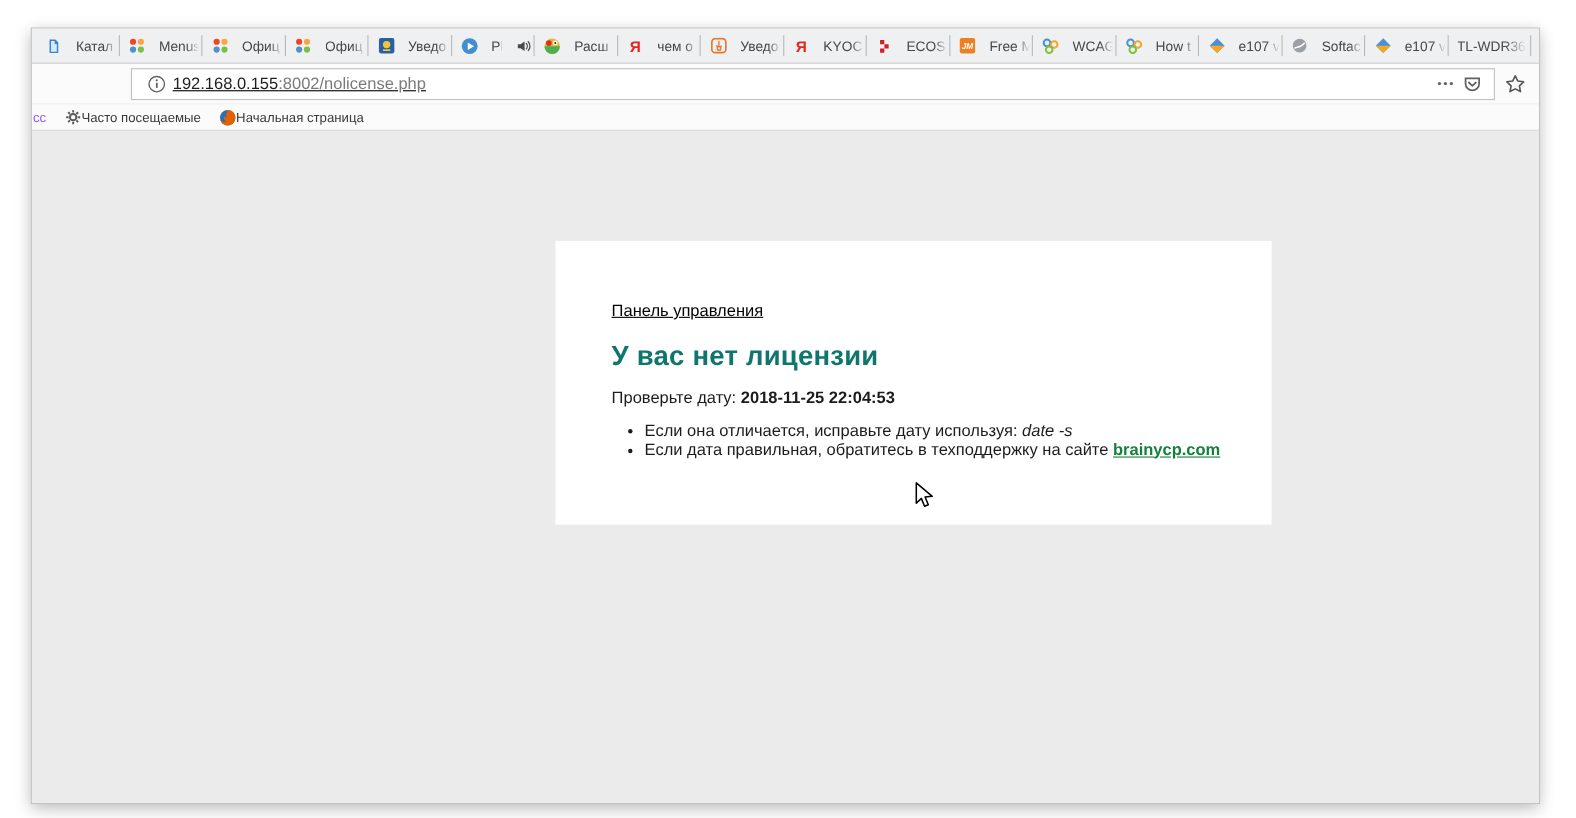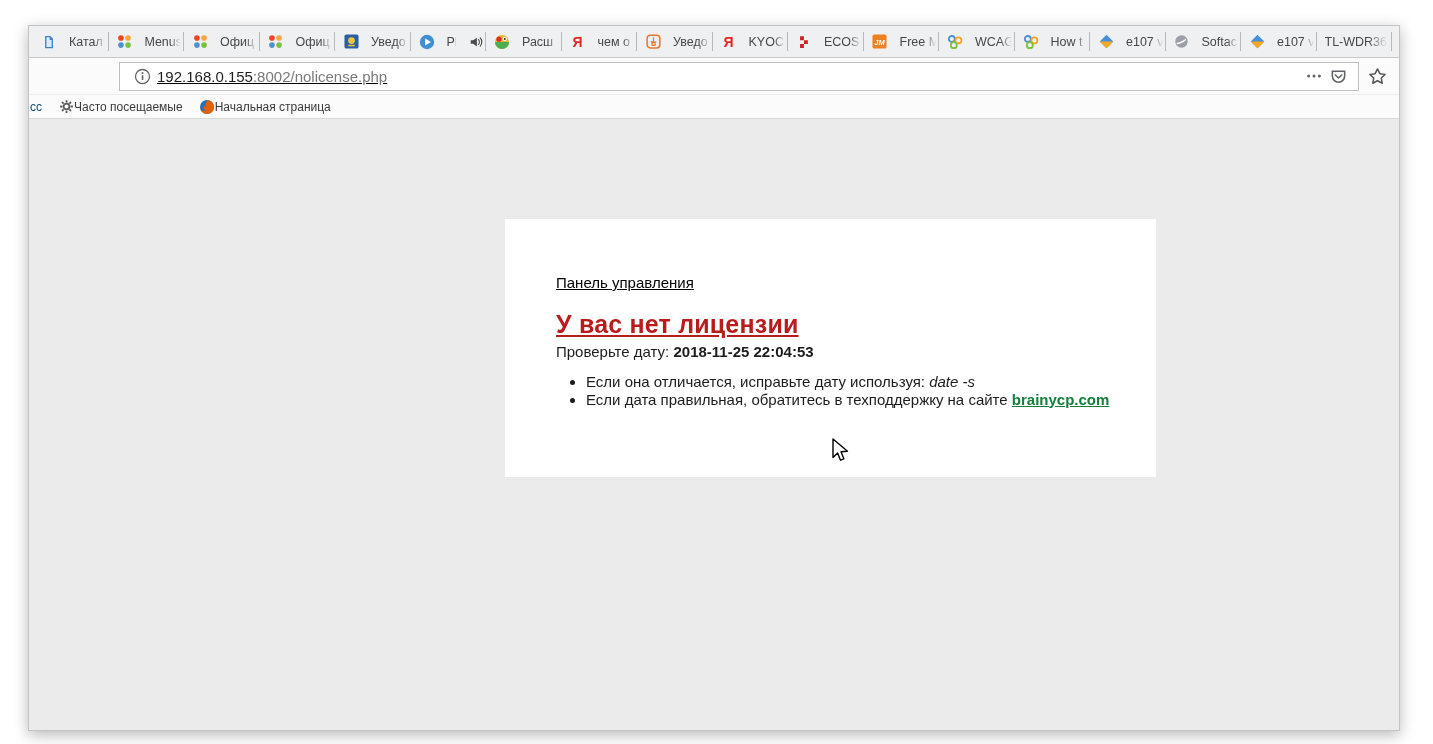--- a/index.html
+++ b/index.html
@@ -41,32 +41,32 @@
   .url-text { font-size:15px; margin-left:3px; white-space:nowrap;text-decoration:underline; }
   .url-host { color:#1f1f1f; }
   .url-rest { color:#7a7a7a; }
   .ubtn { width:24px; height:24px; display:inline-flex; align-items:center; justify-content:center; }
   .star-btn { width:28px; height:28px; display:inline-flex; align-items:center; justify-content:center; margin-left:4px; }
   
   .bookmarksbar {
     height:24px; background:#fbfbfb; border-bottom:1px solid #d8d8d8;
     display:flex; align-items:center; font-size:12px; color:#3a3a3a;
   }
-  .bm-overflow { margin-left:1px; color:#0c4a6e; }
+  .bm-overflow { margin-left:1px; color:#8b5cf6; }
   .bm-item { display:flex; align-items:center; margin-left:16px; cursor:default; }
   .bm-icon { width:16px; height:16px; display:inline-flex; align-items:center; justify-content:center; }
   
   .page { flex:1; background:#ebebeb; position:relative; }
   .card {
     position:absolute; left:476px; top:100px; width:651px; height:258px;
     background:#ffffff; padding:55px 40px 0 51px;
   }
   .panel-link { font-size:15px; color:#000000; text-decoration:underline; cursor:pointer; }
-  .card h1 { font-size:25px; font-weight:bold; color:#b91c1c; margin-top:18px; letter-spacing:0.2px;text-decoration:underline; }
-  .check-date { font-size:15px; color:#1c1c1c; margin-top:4px; }
+  .card h1 { font-size:25px; font-weight:bold; color:#0f766e; margin-top:18px; letter-spacing:0.2px; }
+  .check-date { font-size:15px; color:#1c1c1c; margin-top:14px; }
   .check-date b { font-weight:bold; }
   .card ul { margin-top:13px; margin-left:30px; list-style:disc; }
   .card li { font-size:15px; color:#1c1c1c; line-height:17.5px; }
   .card li em { font-style:italic; }
   .body-link { color:#15803d; text-decoration:underline; cursor:pointer;font-weight:bold; }
   
   .cursor { position:absolute; left:830px; top:437px; z-index:50; pointer-events:none; }
 </style>
 </head>
 <body>

